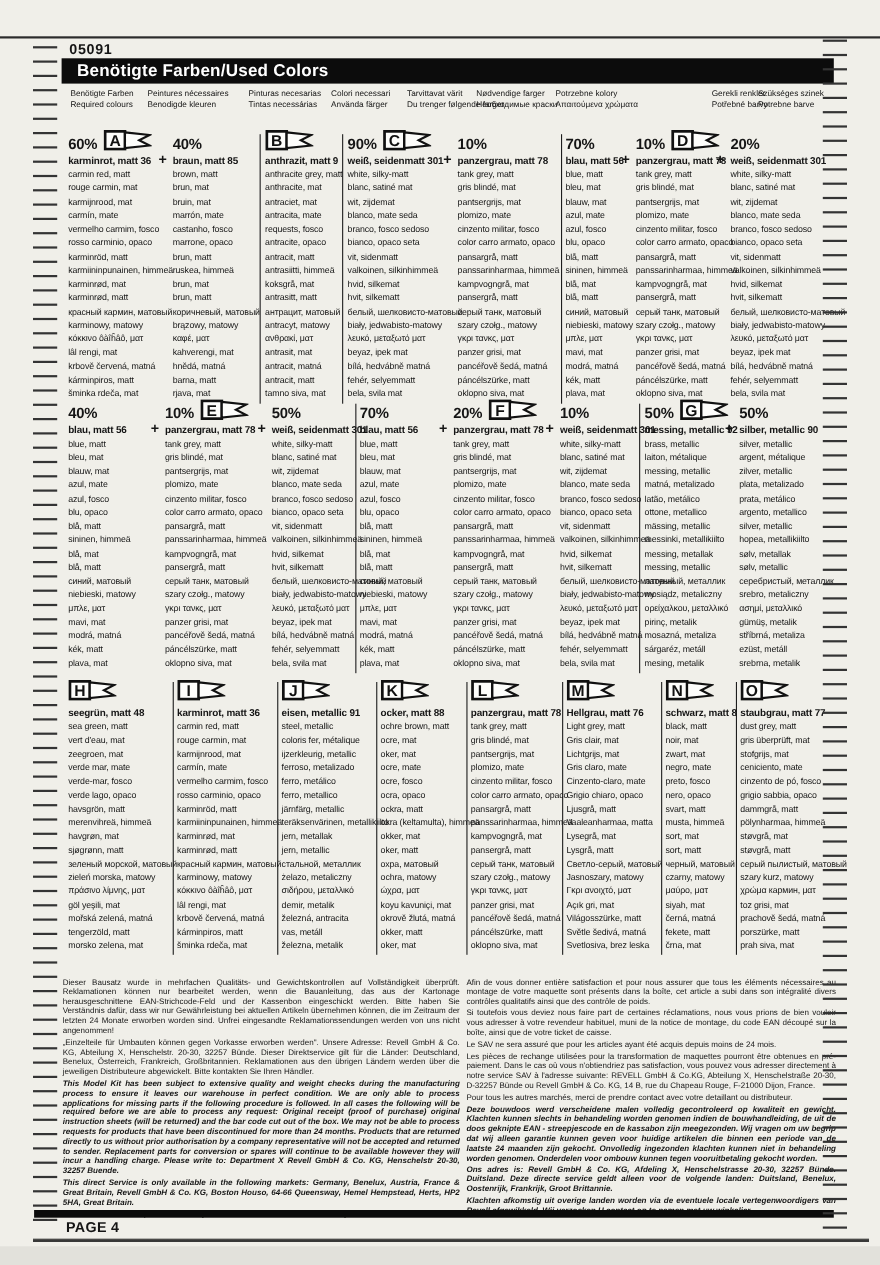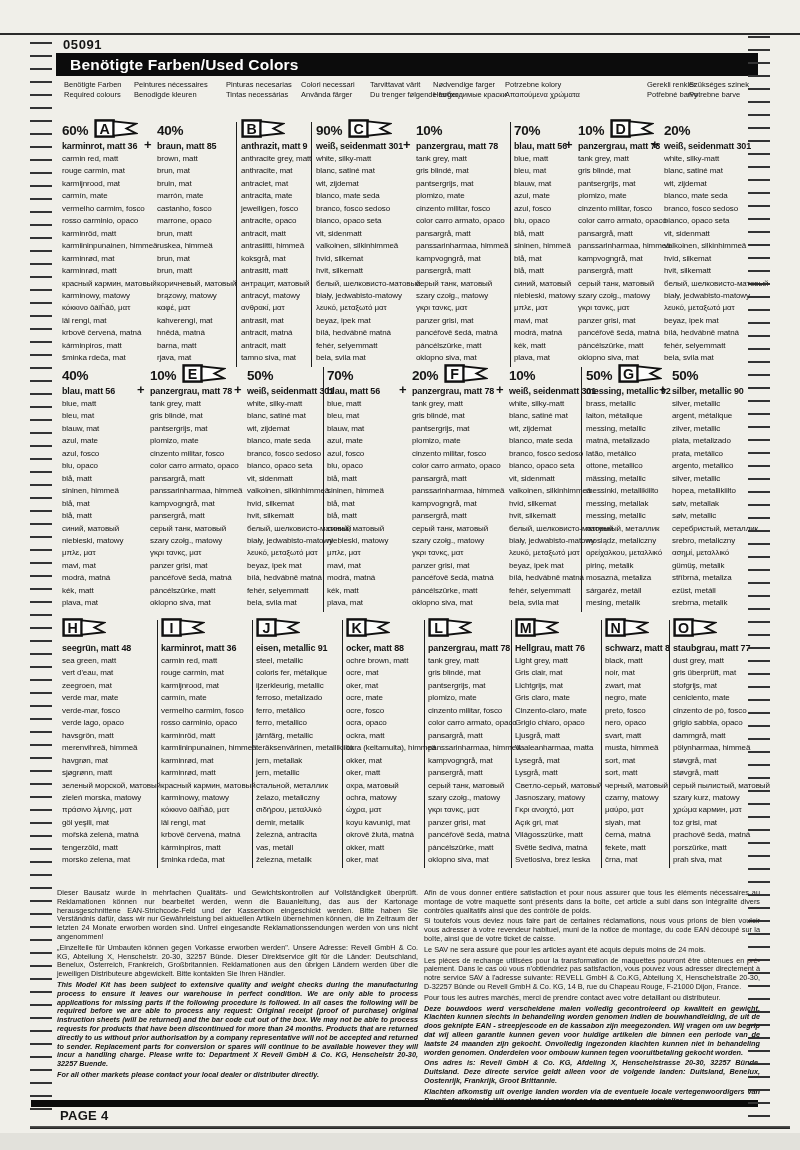--- a/index.html
+++ b/index.html
@@ -152,21 +152,21 @@
                 <rect x="1.5" y="1.5" width="19" height="17" fill="#fdfdfb" stroke="#111" stroke-width="2.6"></rect>
                 <text x="11" y="15.6" text-anchor="middle" font-family="Liberation Sans, sans-serif" font-size="15" font-weight="bold" fill="#111">B</text>
                 <polygon points="20.5,2.5 44,5 34,10 44,15 20.5,17.5" fill="#fdfdfb" stroke="#111" stroke-width="2"></polygon>
               </svg></span>
           </div>
           <div class="bname">anthrazit, matt 9</div>
           <div class="tl">anthracite grey, matt</div>
           <div class="tl">anthracite, mat</div>
           <div class="tl">antraciet, mat</div>
           <div class="tl">antracita, mate</div>
-          <div class="tl">jeweiligen, fosco</div>
+          <div class="tl">requests, fosco</div>
           <div class="tl">antracite, opaco</div>
           <div class="tl">antracit, matt</div>
           <div class="tl">antrasiitti, himmeä</div>
           <div class="tl">koksgrå, mat</div>
           <div class="tl">antrasitt, matt</div>
           <div class="tl">антрацит, матовый</div>
           <div class="tl">antracyt, matowy</div>
           <div class="tl">ανθρακί, ματ</div>
           <div class="tl">antrasit, mat</div>
           <div class="tl">antracit, matná</div>
@@ -753,20 +753,21 @@
           <div class="tl">prah siva, mat</div>
         </div>
       </div>
     </div>
 
   <div class="footer">
     <div class="fcol fcol-left" id="fleft">
         <p class="fp">Dieser Bausatz wurde in mehrfachen Qualitäts- und Gewichtskontrollen auf Vollständigkeit überprüft. Reklamationen können nur bearbeitet werden, wenn die Bauanleitung, das aus der Kartonage herausgeschnittene EAN-Strichcode-Feld und der Kassenbon eingeschickt werden. Bitte haben Sie Verständnis dafür, dass wir nur Gewährleistung bei aktuellen Artikeln übernehmen können, die im Zeitraum der letzten 24 Monate erworben worden sind. Unfrei eingesandte Reklamationssendungen werden von uns nicht angenommen!</p>
         <p class="fp">„Einzelteile für Umbauten können gegen Vorkasse erworben werden". Unsere Adresse: Revell GmbH &amp; Co. KG, Abteilung X, Henschelstr. 20-30, 32257 Bünde. Dieser Direktservice gilt für die Länder: Deutschland, Benelux, Österreich, Frankreich, Großbritannien. Reklamationen aus den übrigen Ländern werden über die jeweiligen Distributeure abgewickelt. Bitte kontakten Sie Ihren Händler.</p>
         <p class="fp bi">This Model Kit has been subject to extensive quality and weight checks during the manufacturing process to ensure it leaves our warehouse in perfect condition. We are only able to process applications for missing parts if the  following procedure is followed. In all cases the following will be required before we are able to process any request: Original receipt (proof of purchase) original instruction sheets (will be returned) and the bar code cut out of the box. We may not be able to process requests for products that have been discontinued for more than 24 months. Products that are returned directly to us without prior authorisation by a company representative will not be accepted and returned to sender. Replacement parts for conversion or spares will continue to be available however they will incur a handling charge. Please write to: Department X Revell GmbH &amp; Co. KG, Henschelstr 20-30, 32257 Buende.</p>
+        <p class="fp bi">This direct Service is only available in the following markets: Germany, Benelux, Austria, France &amp; Great Britain, Revell GmbH &amp; Co. KG, Boston Houso, 64-66 Queensway, Hemel Hempstead, Herts, HP2 5HA, Great Britain.</p>
         <p class="fp bi">For all other markets please contact your local dealer or distributer directly.</p>
       </div>
     <div class="fcol fcol-right" id="fright">
         <p class="fp">Afin de vous donner entière satisfaction et pour nous assurer que tous les éléments nécessaires au montage de votre maquette sont présents dans la boîte, cet article a subi dans son intégralité divers contrôles qualitatifs ainsi que des contrôle de poids.</p>
         <p class="fp">Si toutefois vous deviez nous faire part de certaines réclamations, nous vous prions de bien vouloir vous adresser à votre revendeur habituel, muni de la notice de montage, du code EAN découpé sur la boîte, ainsi que de votre ticket de caisse.</p>
         <p class="fp">Le SAV ne sera assuré que pour les articles ayant été acquis depuis moins de 24 mois.</p>
         <p class="fp">Les pièces de rechange utilisées pour la transformation de maquettes pourront être obtenues en pré-paiement. Dans le cas où vous n'obtiendriez pas satisfaction, vous pouvez vous adresser directement à notre service SAV à l'adresse suivante: REVELL GmbH &amp; Co.KG, Abteilung X, Henschelstraße 20-30, D-32257 Bünde ou Revell GmbH &amp; Co. KG, 14 B, rue du Chapeau Rouge, F-21000 Dijon, France.</p>
         <p class="fp">Pour tous les autres marchés, merci de prendre contact avec votre detaillant ou distributeur.</p>
         <p class="fp bi">Deze bouwdoos werd verscheidene malen volledig gecontroleerd op kwaliteit en gewicht. Klachten kunnen slechts in behandeling worden genomen indien de bouwhandleiding, de uit de doos geknipte EAN - streepjescode en de kassabon zijn meegezonden. Wij vragen  om uw begrip dat wij alleen garantie kunnen geven voor huidige artikelen die binnen een periode van de laatste 24 maanden zijn gekocht. Onvolledig ingezonden klachten kunnen niet in behandeling worden genomen. Onderdelen voor ombouw kunnen tegen vooruitbetaling gekocht worden.</p>
         <p class="fp bi">Ons adres is: Revell GmbH &amp; Co. KG, Afdeling  X, Henschelstrasse 20-30, 32257 Bünde. Duitsland. Deze directe service geldt alleen voor de volgende landen: Duitsland, Benelux, Oostenrijk, Frankrijk, Groot Brittannie.</p>

